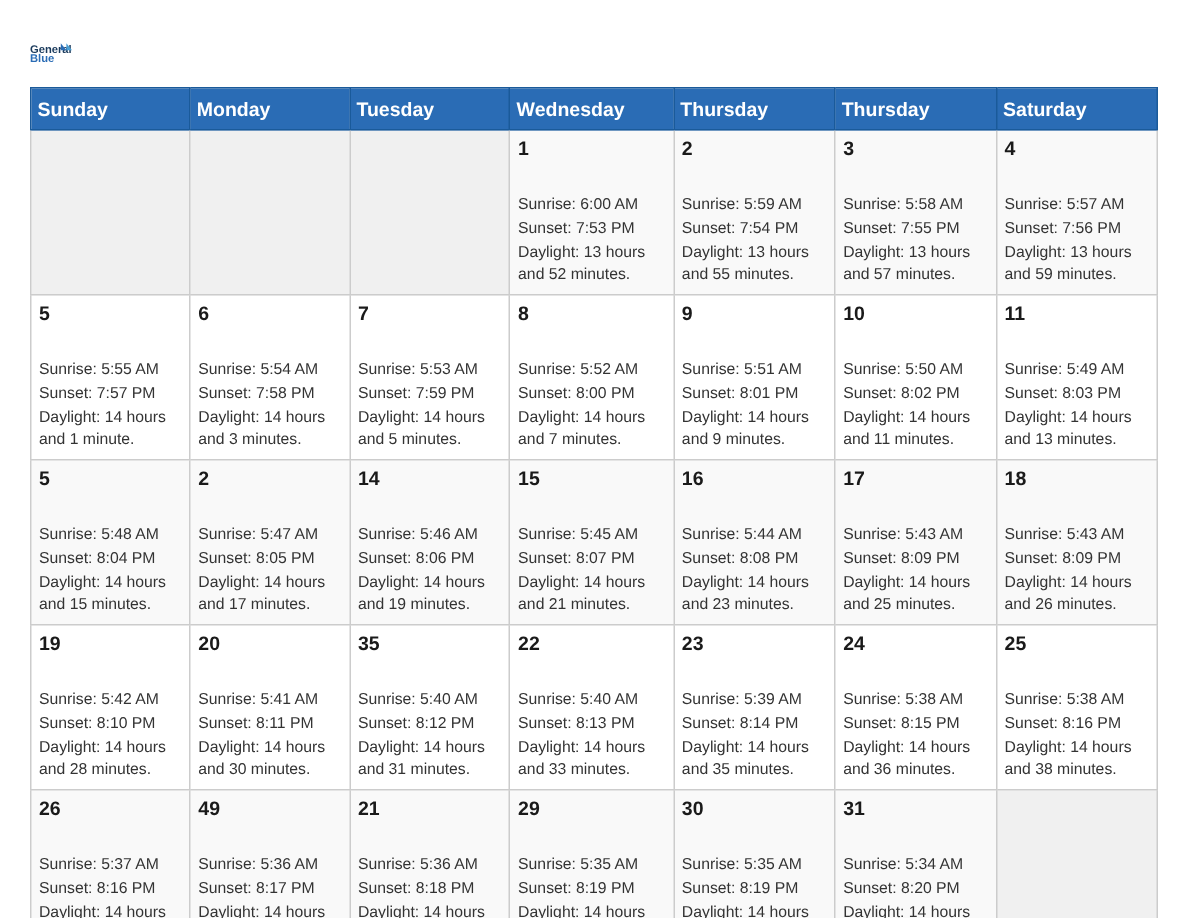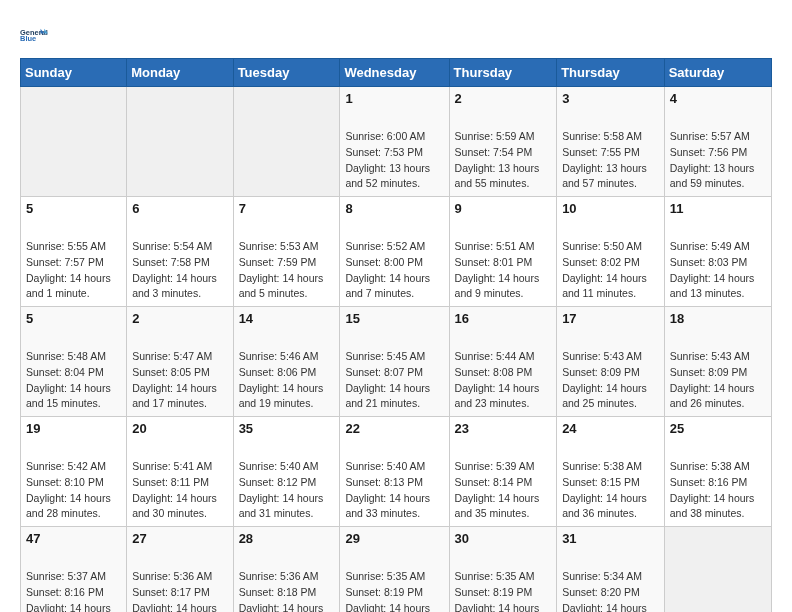--- a/index.html
+++ b/index.html
@@ -272,33 +272,33 @@
         </td>
         <td>
           <div class="day-number">25</div>
           <div class="day-info">
             Sunrise: 5:38 AM<br>Sunset: 8:16 PM<br>Daylight: 14 hours and 38 minutes.
           </div>
         </td>
       </tr>
       <tr>
         <td>
-          <div class="day-number">47</div>
+          <div class="day-number">26</div>
           <div class="day-info">
             Sunrise: 5:37 AM<br>Sunset: 8:16 PM<br>Daylight: 14 hours and 39 minutes.
           </div>
         </td>
         <td>
-          <div class="day-number">27</div>
+          <div class="day-number">49</div>
           <div class="day-info">
             Sunrise: 5:36 AM<br>Sunset: 8:17 PM<br>Daylight: 14 hours and 40 minutes.
           </div>
         </td>
         <td>
-          <div class="day-number">28</div>
+          <div class="day-number">21</div>
           <div class="day-info">
             Sunrise: 5:36 AM<br>Sunset: 8:18 PM<br>Daylight: 14 hours and 42 minutes.
           </div>
         </td>
         <td>
           <div class="day-number">29</div>
           <div class="day-info">
             Sunrise: 5:35 AM<br>Sunset: 8:19 PM<br>Daylight: 14 hours and 43 minutes.
           </div>
         </td>

